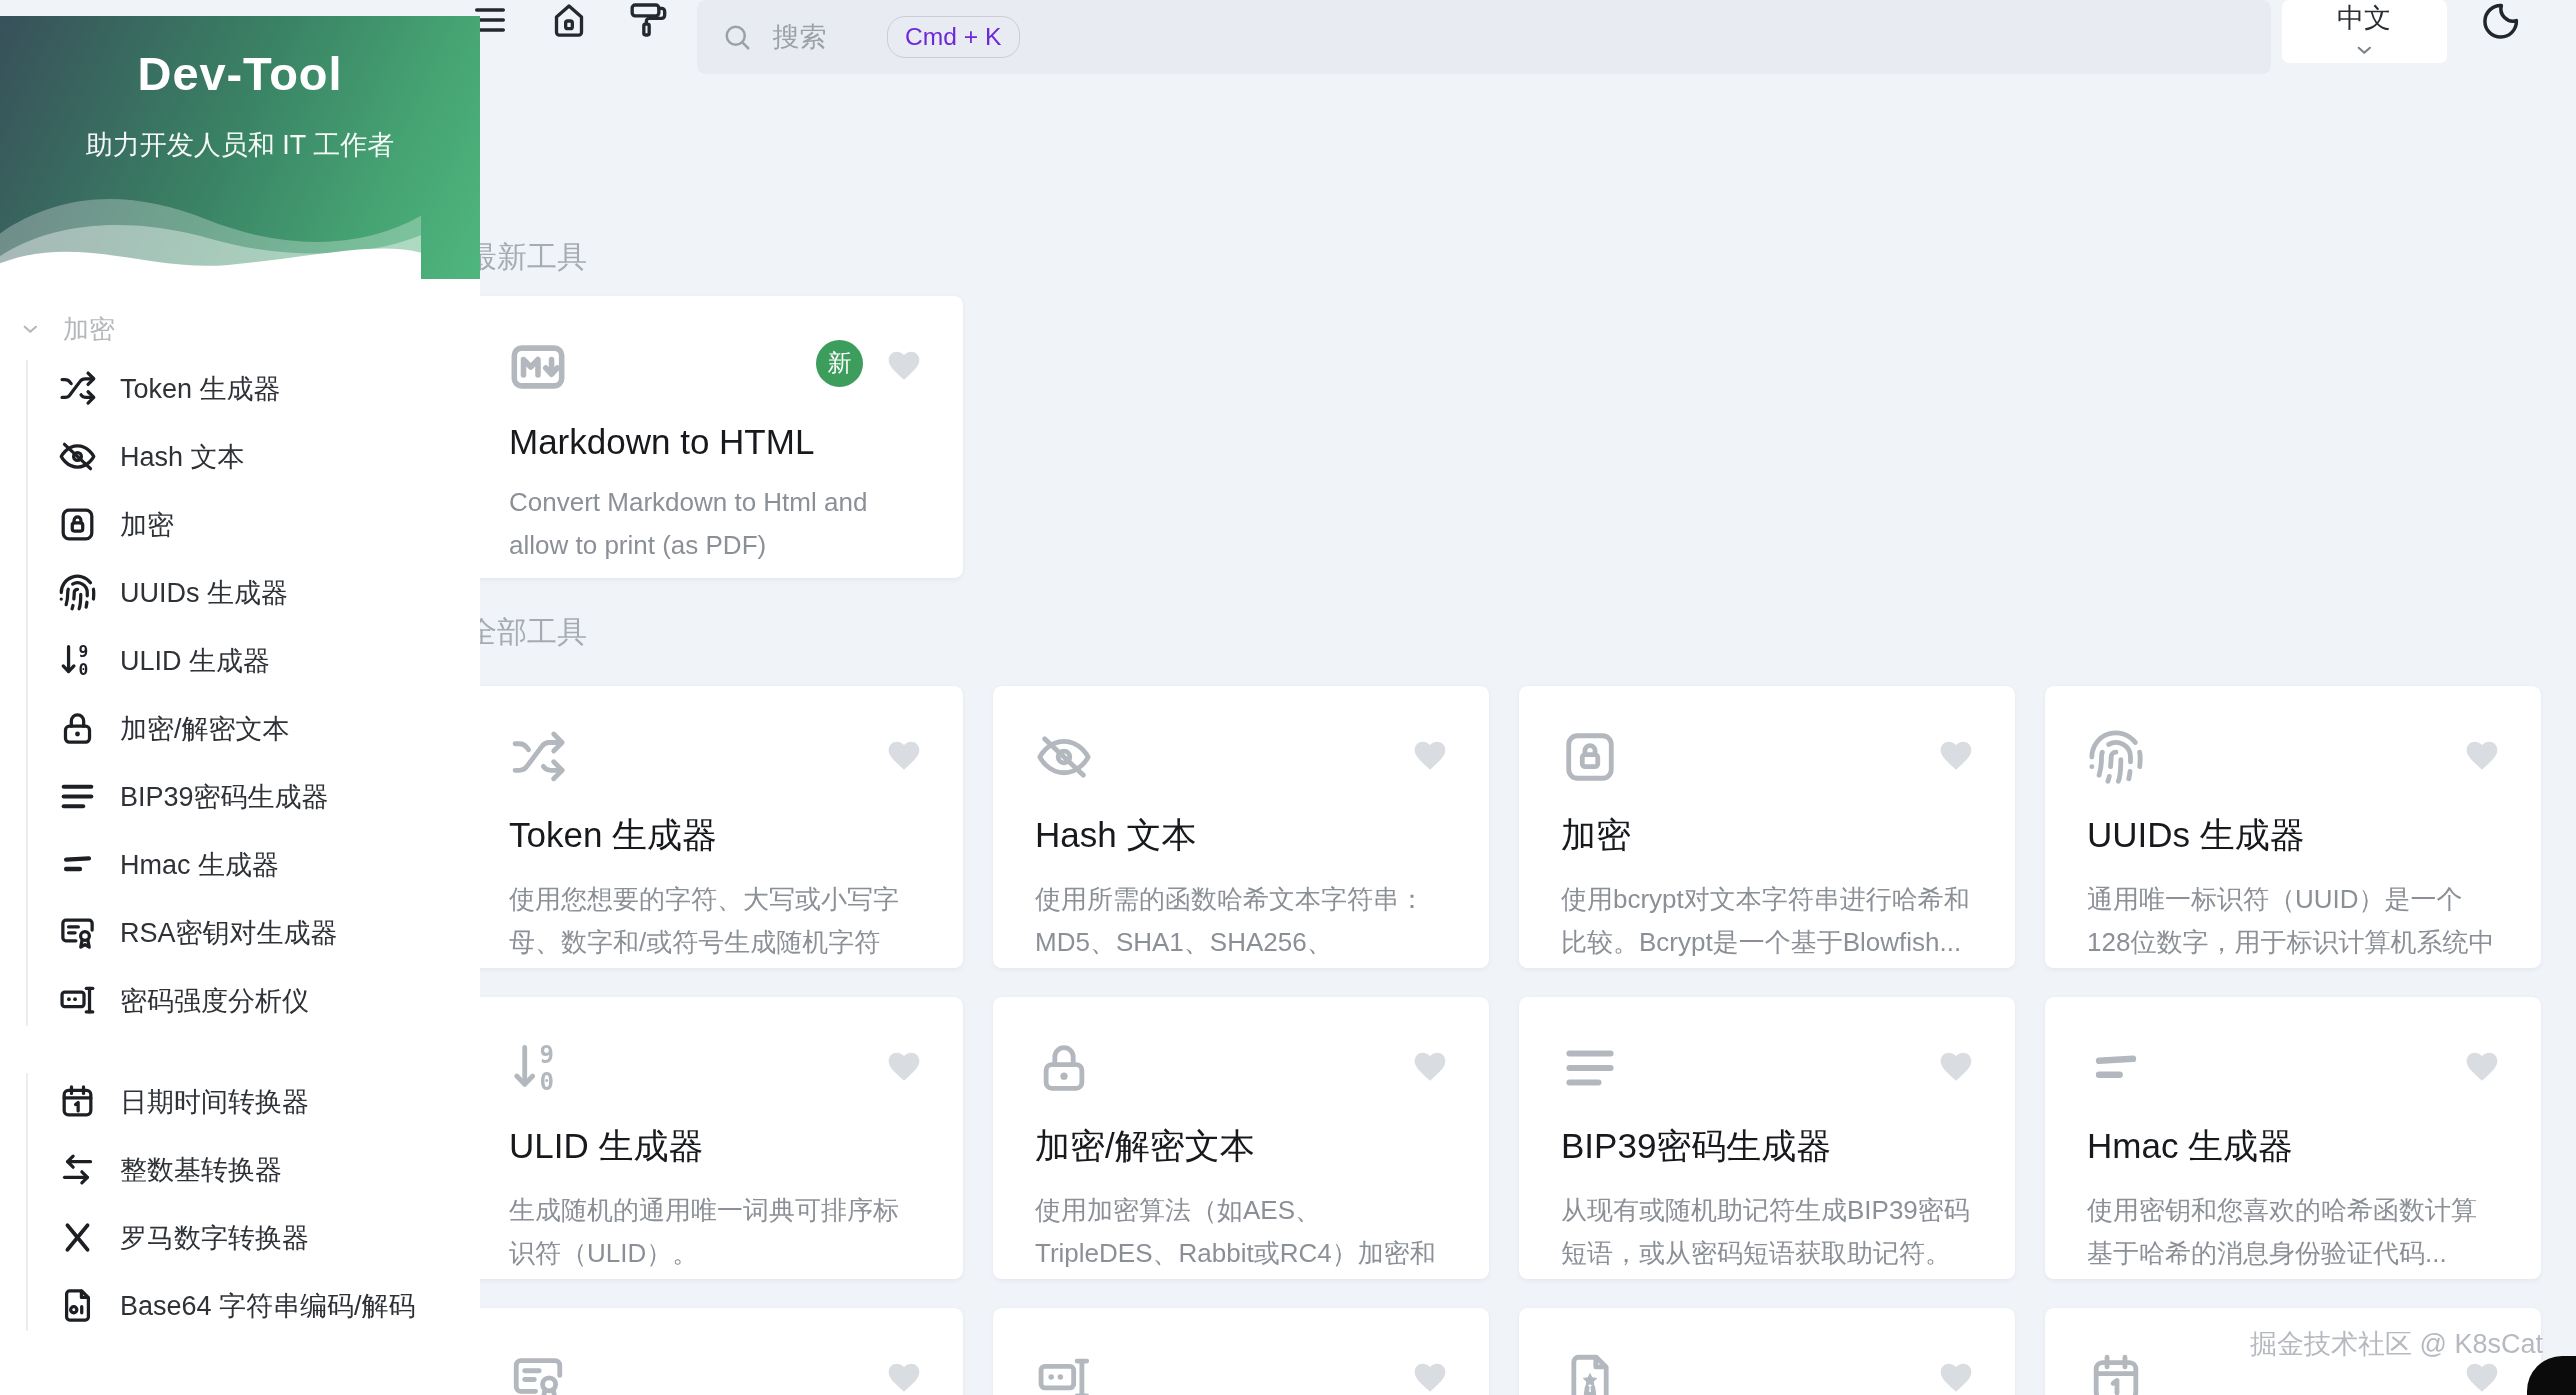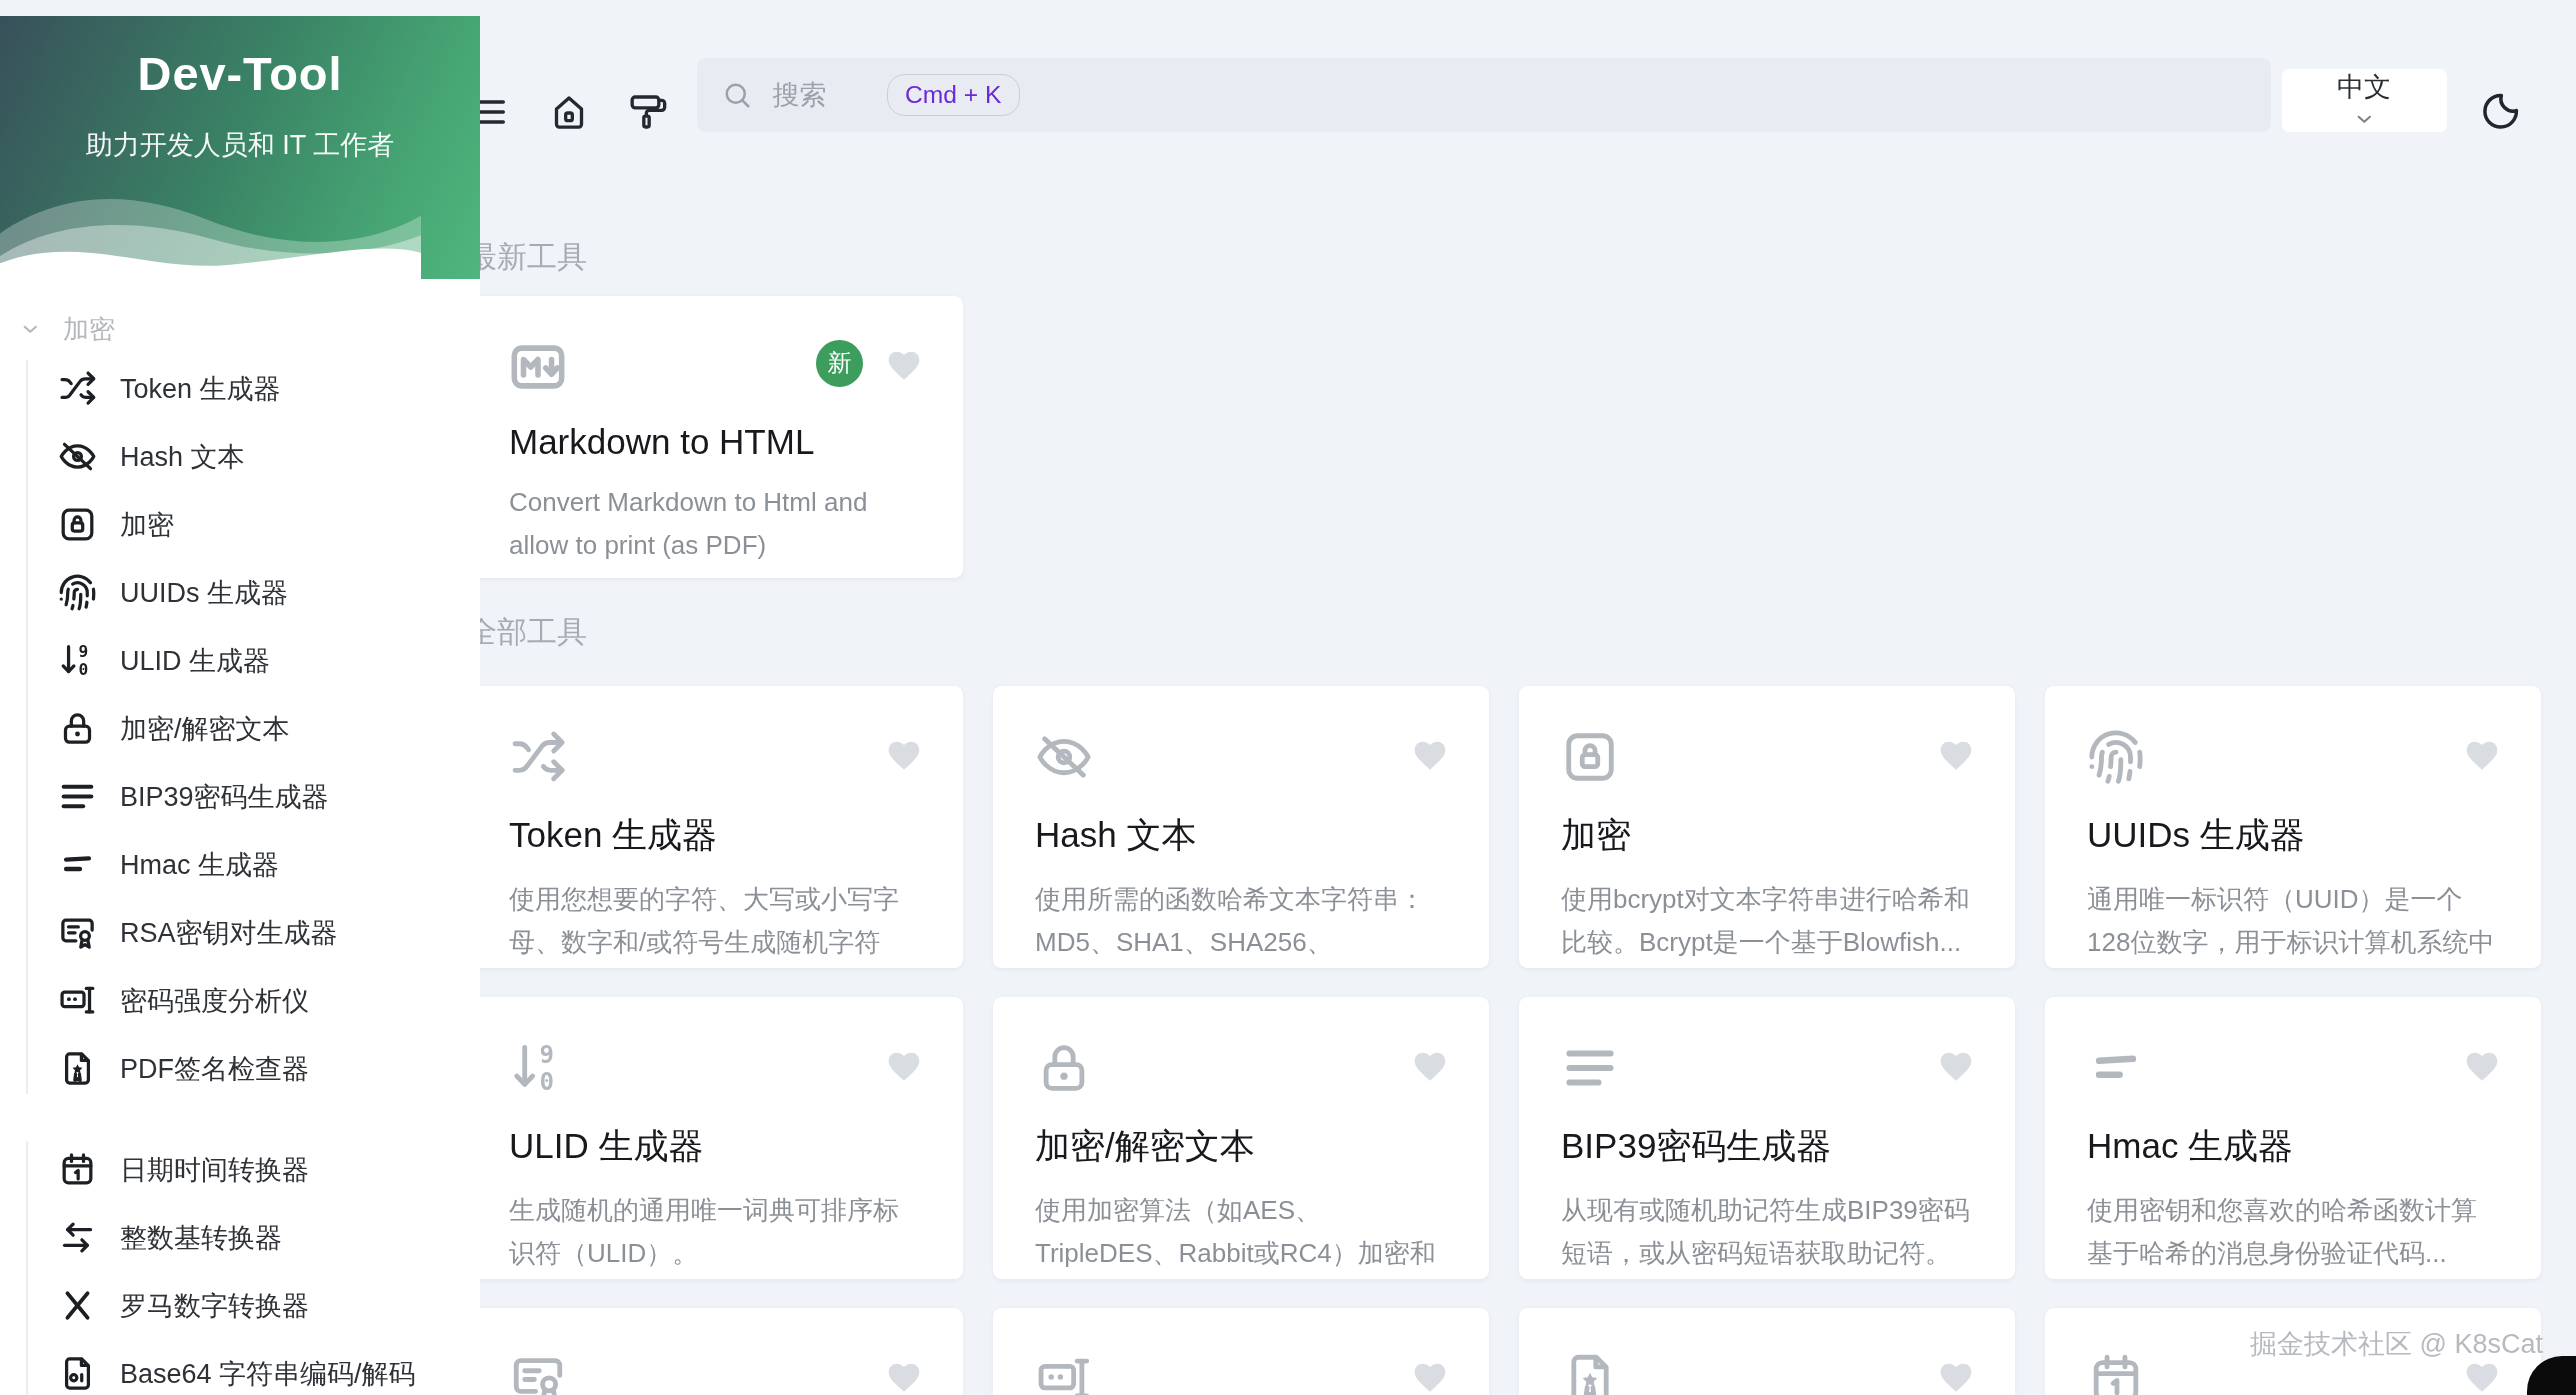--- a/index.html
+++ b/index.html
@@ -21,21 +21,21 @@
   .section{margin-bottom:8.8px;}
   .section + .section{margin-top:33px;}
   .section-head{display:flex;align-items:center;gap:21px;padding-left:17.5px;height:51px;color:#b4b7bc;font-size:26px;cursor:pointer;}
   .section-head .chev svg{width:24.6px;height:24.6px;color:#b4b7bc;}
   .section-items{position:relative;}
   .section-items::before{content:"";position:absolute;left:26px;top:5.3px;bottom:8.8px;width:1.8px;background:#ebedef;}
   .item{display:flex;align-items:center;gap:23px;height:68px;padding-left:58px;font-size:27px;color:#2e3237;cursor:pointer;white-space:nowrap;}
   .item-icon{display:inline-flex;flex:none;}
   .item-icon svg{width:39px;height:39px;color:#1c1f23;}
   
-  .topbar{position:absolute;left:421px;top:0;width:2155px;height:132px;display:flex;align-items:flex-end;z-index:4;}
+  .topbar{position:absolute;left:421px;top:0;width:2155px;height:132px;display:flex;align-items:flex-start;z-index:4;}
   .icon-btn{background:transparent;border:none;padding:0;margin-left:39px;cursor:pointer;display:inline-flex;}
   .icon-btn:first-child{margin-left:49px;}
   .icon-btn svg{width:40px;height:40px;color:#24292f;}
   .search{margin-left:29px;width:1574px;height:74px;background:#e8ecf2;border-radius:8.8px;display:flex;align-items:center;padding:0 24.6px;box-sizing:border-box;cursor:text;}
   .s-icon{display:inline-flex;margin-right:19px;}
   .s-icon svg{width:30px;height:30px;color:#9aa1aa;}
   .search-input{background:transparent;border:none;outline:none;font-size:27px;color:#3a3f45;width:105px;font-family:inherit;}
   .search-input::placeholder{color:#9aa1aa;}
   .kbd{border:1.8px solid #c9ced6;border-radius:18px;padding:8px 17.5px;color:#6d28d9;font-size:24.6px;line-height:1;margin-left:7px;}
   .lang{margin-left:10.5px;width:165px;height:63px;background:#fff;border-radius:7px;display:flex;align-items:center;justify-content:space-between;padding:0 24.6px;box-sizing:border-box;font-size:27px;color:#2a2e33;cursor:pointer;flex-direction:column;}
@@ -196,31 +196,20 @@
                 <rect x="2.5" y="6.8" width="13.5" height="8.9" rx="1.6"></rect>
                 <circle cx="6.7" cy="11.2" r="1.15" fill="currentColor" stroke="none"></circle>
                 <circle cx="10.5" cy="11.2" r="1.15" fill="currentColor" stroke="none"></circle>
                 <line x1="19.4" y1="4.6" x2="19.4" y2="19"></line>
                 <line x1="17.4" y1="4.6" x2="21.4" y2="4.6"></line>
                 <line x1="17.4" y1="19" x2="21.4" y2="19"></line>
               </svg>
             </span>
             <span class="item-label">密码强度分析仪</span>
           </div>
-          <div class="item">
-            <span class="item-icon">
-              <svg viewBox="0 0 24 24" fill="none" stroke="currentColor" stroke-width="2" stroke-linecap="round" stroke-linejoin="round">
-                <path d="M14.6 3H7.2A1.9 1.9 0 0 0 5.3 4.9v14.2A1.9 1.9 0 0 0 7.2 21h9.6a1.9 1.9 0 0 0 1.9-1.9V7.1Z"></path>
-                <path d="M14.4 3.2V7h4"></path>
-                <path fill="currentColor" stroke="none" d="m12 9.4.95 1.9 2.1.3-1.5 1.5.35 2.1-1.9-1-1.9 1 .35-2.1-1.5-1.5 2.1-.3z"></path>
-                <path d="m10.8 15.6-.45 3.6 1.65-.9 1.65.9-.45-3.6"></path>
-              </svg>
-            </span>
-            <span class="item-label">PDF签名检查器</span>
-          </div>
         </div>
     </div>
     <div class="section">
       <div class="section-items">
 
       <div class="item">
             <span class="item-icon">
               <svg viewBox="0 0 24 24" fill="none" stroke="currentColor" stroke-width="2" stroke-linecap="round" stroke-linejoin="round">
                 <rect x="3.8" y="5.2" width="16.4" height="15" rx="2.6"></rect>
                 <line x1="3.8" y1="9.8" x2="20.2" y2="9.8"></line>

